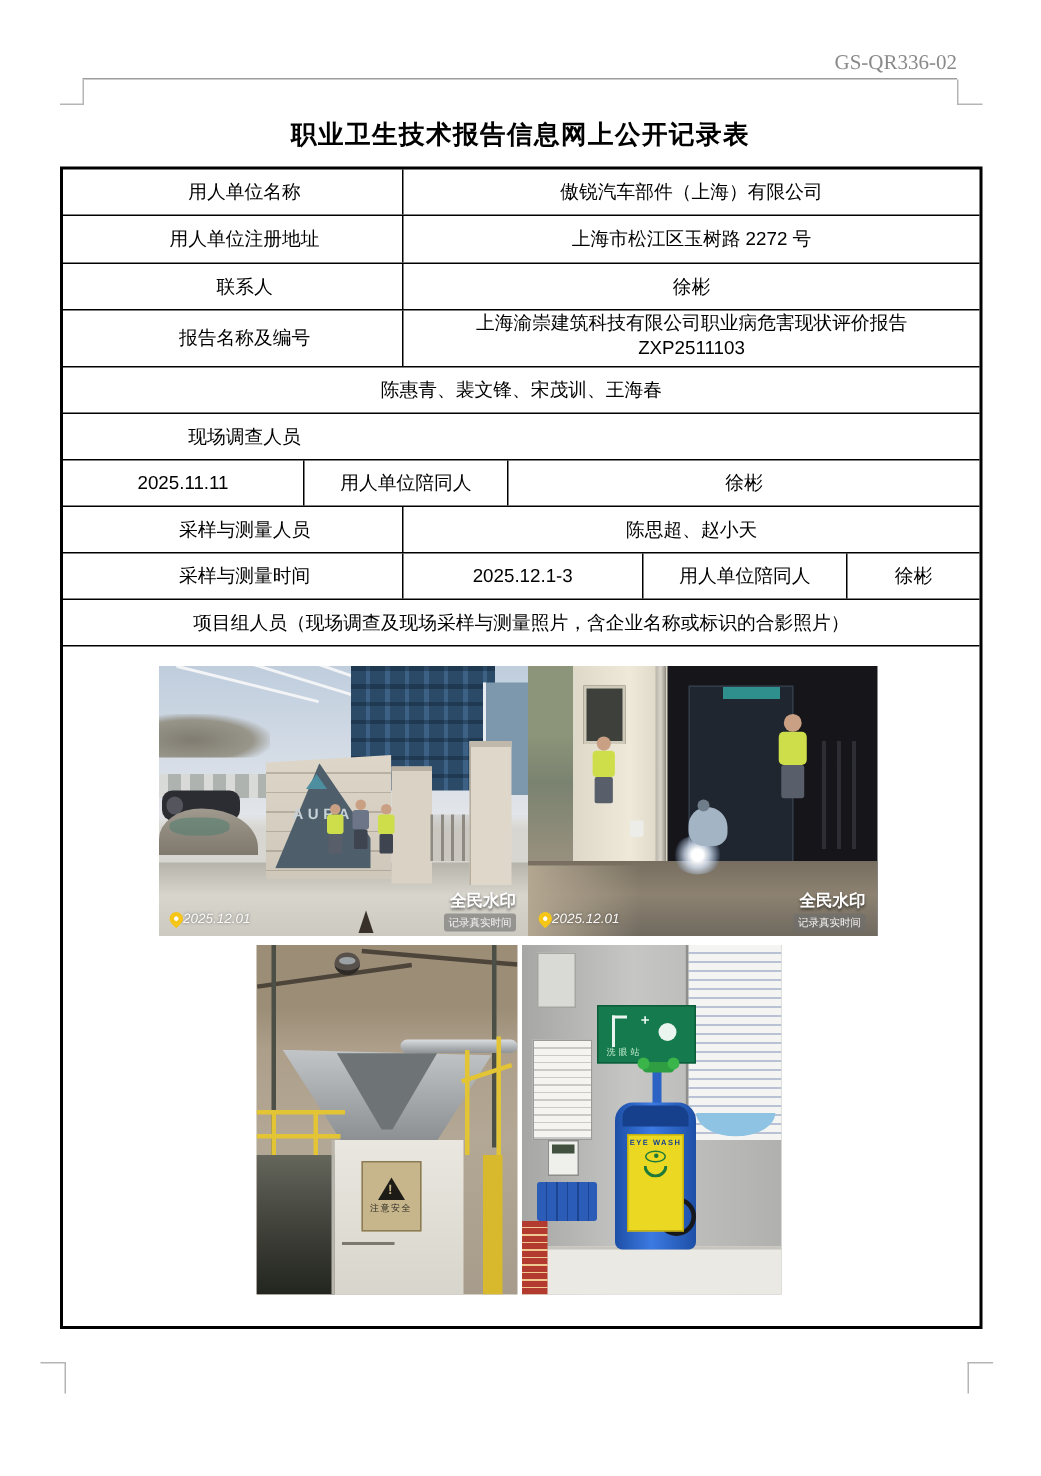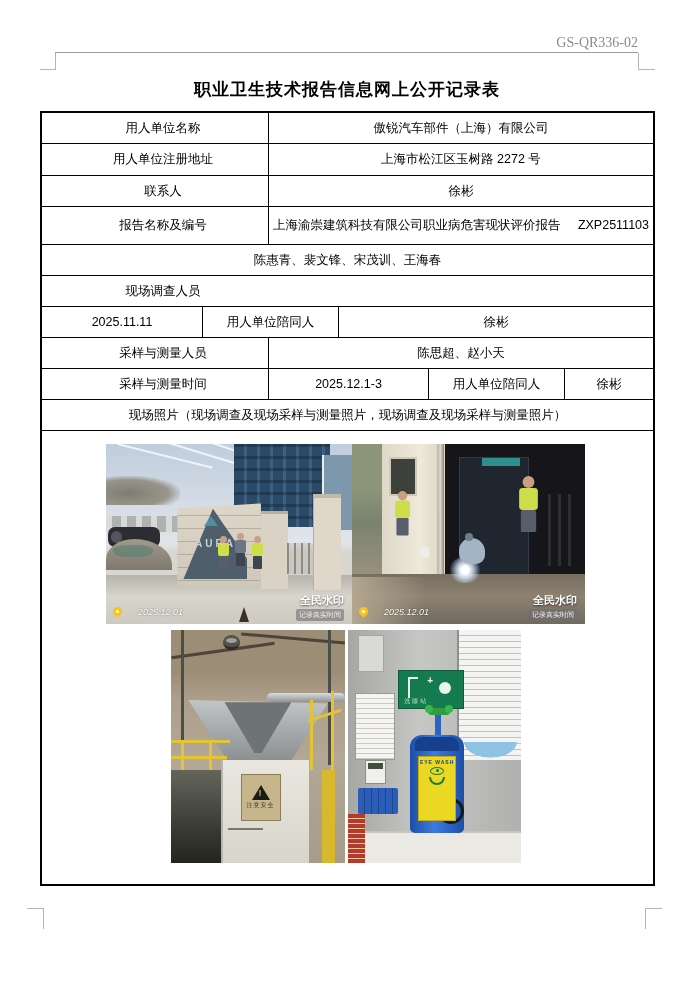--- a/index.html
+++ b/index.html
@@ -24,27 +24,27 @@
   .table{position:absolute;left:40px;top:111px;width:615px;height:775px;
          border:2px solid #000;box-sizing:border-box;display:flex;flex-direction:column;}
   .trow{display:flex;border-bottom:1px solid #000;box-sizing:border-box;}
   .tcell{display:flex;align-items:center;justify-content:center;text-align:center;
          box-sizing:border-box;font-size:12.5px;padding:0 4px;}
   .tcell + .tcell{border-left:1px solid #000;}
   .lbl{width:210px;flex:none;margin-left:16px;}
   .val{flex:1;}
   .w160{width:160px;flex:none;}
   .w136{width:136px;flex:none;}
-  .multiline{flex-direction:row;justify-content:space-between;line-height:17px;}
+  .multiline{flex-direction:column;justify-content:flex-start;line-height:17px;}
   .photo-row{flex:1;border-bottom:none;position:relative;}
 
   
   .photo{position:absolute;overflow:hidden;background:#888;}
   .layer{position:absolute;}
-  .wm-date{position:absolute;left:7px;bottom:7px;display:flex;align-items:flex-start;gap:16px;
+  .wm-date{position:absolute;left:7px;bottom:7px;display:flex;align-items:flex-end;gap:0;
            color:rgba(255,255,255,.95);font-size:9px;font-style:italic;z-index:9;
            text-shadow:0 0 2px rgba(0,0,0,.5);}
   .pin{width:9px;height:9px;border-radius:50% 50% 50% 0;background:#f5c518;transform:rotate(-45deg);
        display:flex;align-items:center;justify-content:center;flex:none;}
   .pin::after{content:"";width:3px;height:3px;border-radius:50%;background:#fff;}
   .wm-brand{position:absolute;right:8px;bottom:16px;color:#fff;font-weight:700;font-size:11px;
             z-index:9;text-shadow:0 1px 2px rgba(0,0,0,.6);}
   .wm-tag{position:absolute;right:8px;bottom:3px;color:#f2f2f2;font-size:7px;z-index:9;
           background:rgba(110,110,110,.6);padding:1px 3px;border-radius:2px;}
 
@@ -247,21 +247,21 @@
     </div>
 
     <div class="trow" style="height:31px">
       <div class="tcell lbl">采样与测量时间</div>
       <div class="tcell w160">2025.12.1-3</div>
       <div class="tcell w136">用人单位陪同人</div>
       <div class="tcell val">徐彬</div>
     </div>
 
     <div class="trow" style="height:31px">
-      <div class="tcell val">现场照片（现场调查及现场采样与测量照片，现场调查及现场采样与测量照片）</div>
+      <div class="tcell val">项目组人员（现场调查及现场采样与测量照片，含企业名称或标识的合影照片）</div>
     </div>
 
     <div class="trow photo-row">
 
       <div class="photo p1" style="left:64px;top:13px;width:246px;height:180px;">
         <div class="layer p1-trees"></div>
         <div class="layer p1-mast" style="left:4%;top:6%;width:40%;transform:rotate(14deg);"></div>
         <div class="layer p1-mast" style="left:14%;top:3%;width:42%;transform:rotate(17deg);"></div>
         <div class="layer p1-mast" style="left:26%;top:1%;width:44%;transform:rotate(19deg);"></div>
         <div class="layer p1-building"></div>

